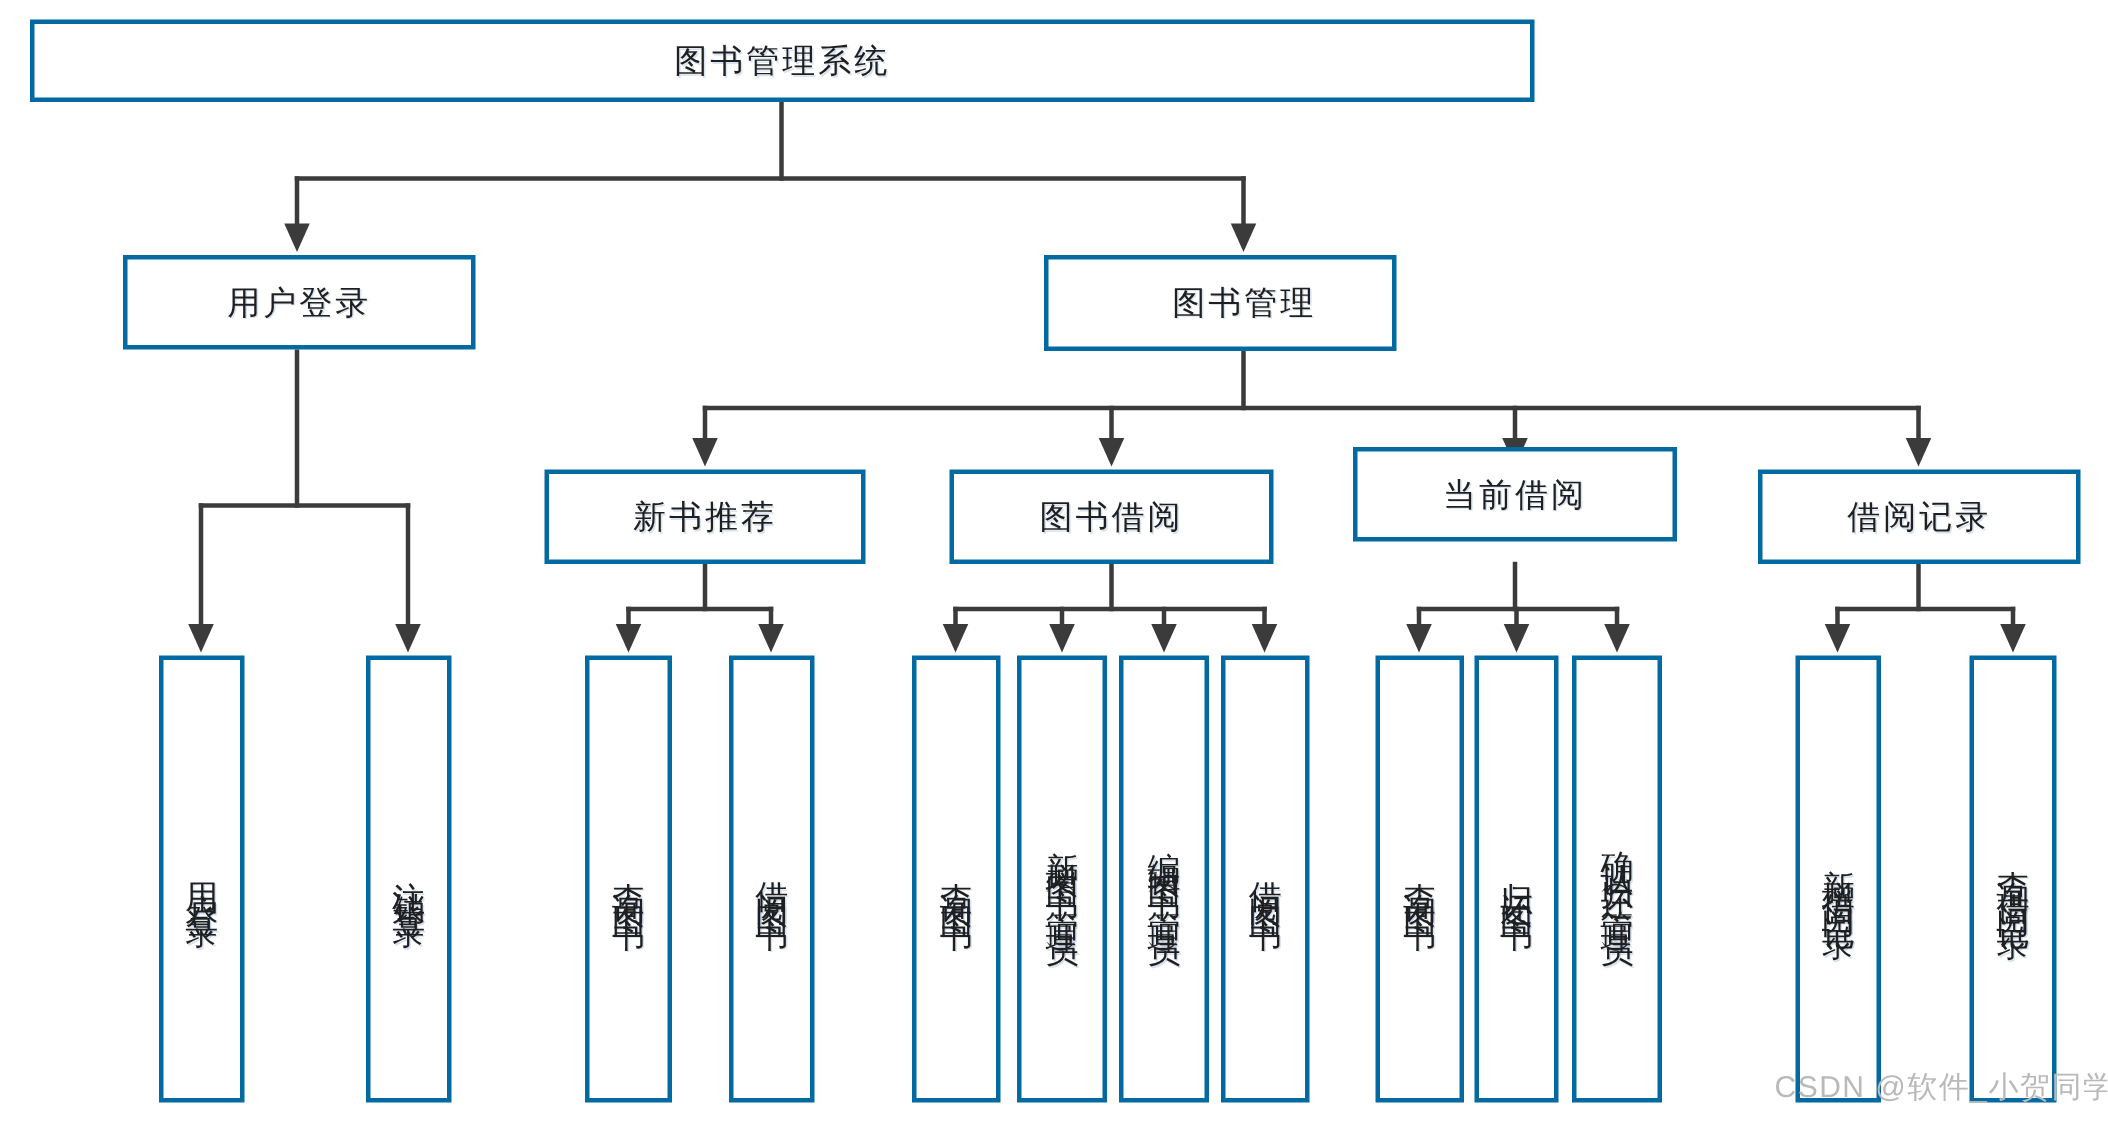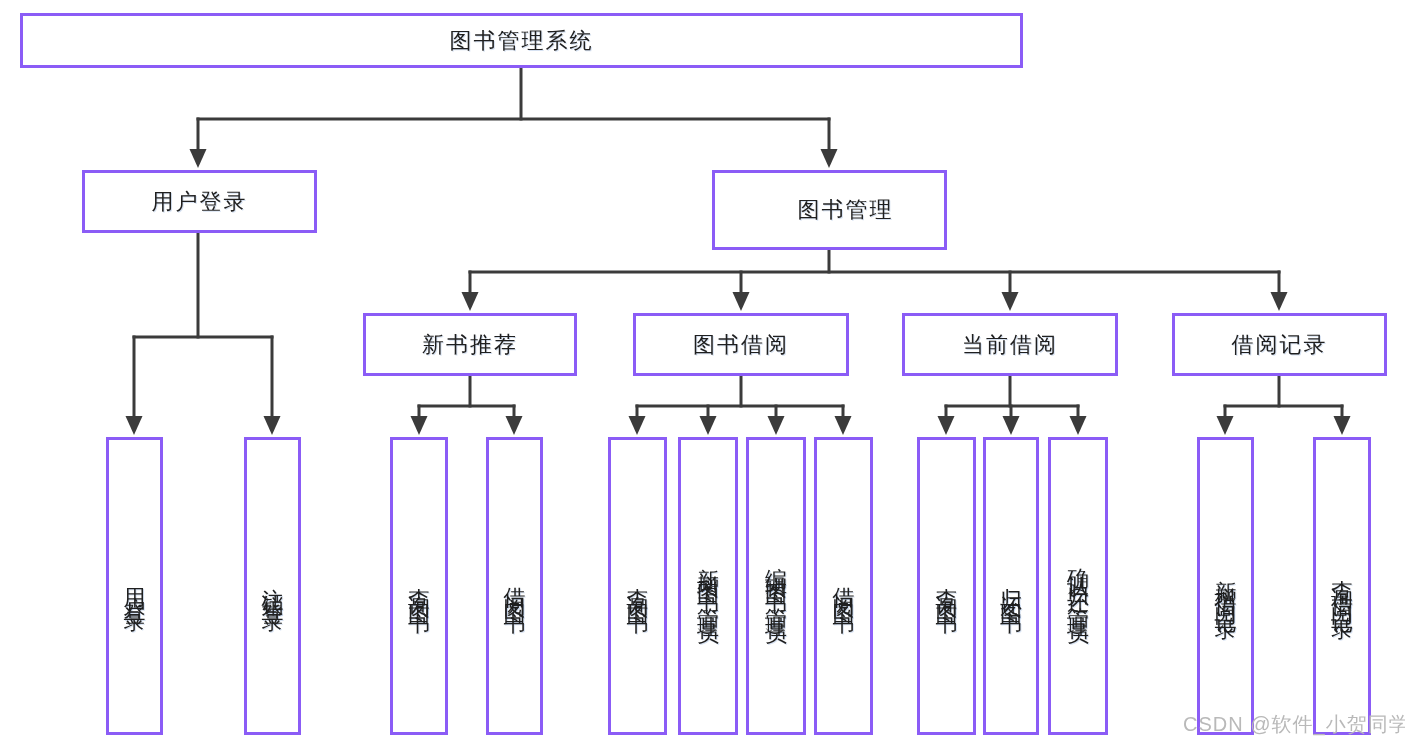--- a/index.html
+++ b/index.html
@@ -19,21 +19,21 @@
     position: absolute;
     left: 0;
     top: 0;
     width: 1405px;
     height: 747px;
     pointer-events: none;
   }
   .node {
     position: absolute;
     box-sizing: border-box;
-    border: 3px solid #8b5cf6;
+    border: 3px solid #0369a1;
     background: #ffffff;
     color: #1f1f1f;
     display: flex;
     align-items: center;
     justify-content: center;
     text-align: center;
     font-size: 22px;
     text-shadow: 1px 1px 0 rgba(110, 150, 210, 0.28);
   }
   .hbox {
@@ -125,25 +125,25 @@
       <polygon points="1002.5,416 1019.5,416 1011,435"></polygon>
       <polygon points="1069.5,416 1086.5,416 1078,435"></polygon>
       <polygon points="1216.5,416 1233.5,416 1225,435"></polygon>
       <polygon points="1333.5,416 1350.5,416 1342,435"></polygon>
     </g>
   </svg>
 
   <div class="node hbox" style="left:20px; top:13px; width:1003px; height:55px;">图书管理系统</div>
 
   <div class="node hbox" style="left:82px; top:170px; width:235px; height:63px;">用户登录</div>
-  <div class="node hbox" style="left:712px; top:170px; width:235px; height:80px;padding-left:32px;">图书管理</div>
+  <div class="node hbox" style="left:696px; top:170px; width:235px; height:64px;padding-left:32px;">图书管理</div>
 
   <div class="node hbox" style="left:633px; top:313px; width:216px; height:63px;">图书借阅</div>
   <div class="node hbox" style="left:363px; top:313px; width:214px; height:63px;">新书推荐</div>
-  <div class="node hbox" style="left:902px; top:313px; width:216px; height:63px;">当前借阅</div>
+  <div class="node hbox" style="left:902px; top:298px; width:216px; height:63px;">当前借阅</div>
   <div class="node hbox" style="left:1172px; top:313px; width:215px; height:63px;">借阅记录</div>
 
   <div class="node vbox" style="left:106px; top:437px; width:57px; height:298px;">用户登录</div>
   <div class="node vbox" style="left:244px; top:437px; width:57px; height:298px;">注销登录</div>
 
   <div class="node vbox" style="left:390px; top:437px; width:58px; height:298px;">查询图书</div>
   <div class="node vbox" style="left:486px; top:437px; width:57px; height:298px;">借阅图书</div>
 
   <div class="node vbox" style="left:608px; top:437px; width:59px; height:298px;">查询图书</div>
   <div class="node vbox" style="left:678px; top:437px; width:60px; height:298px;">新增图书（管理员）</div>

